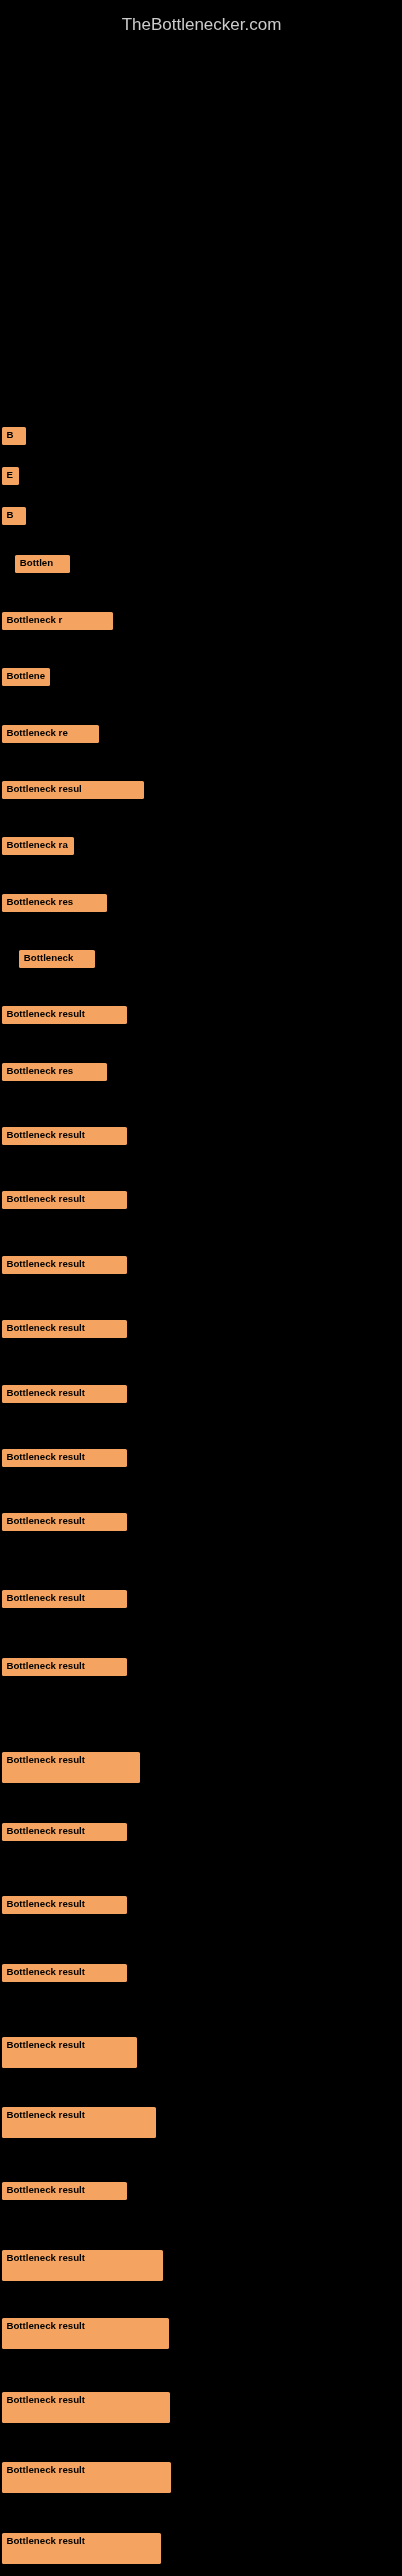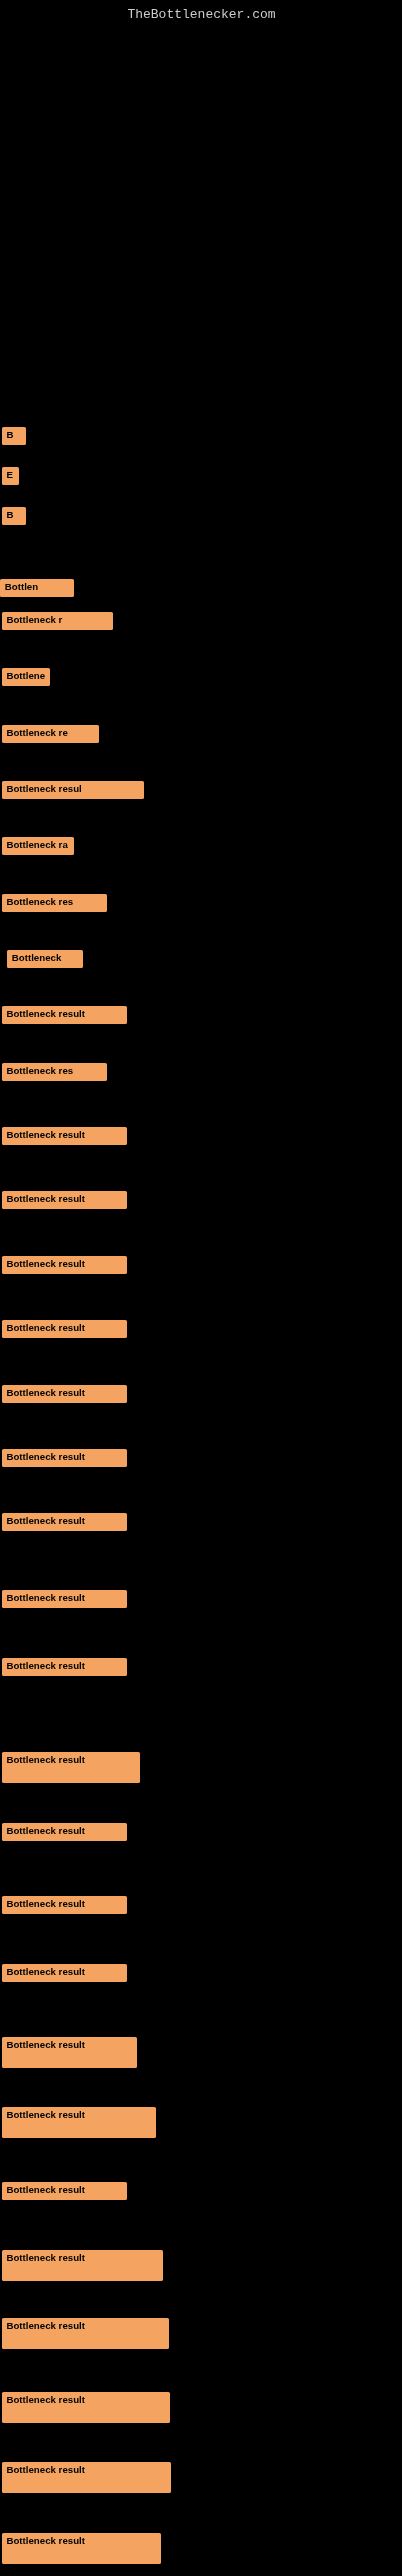--- a/index.html
+++ b/index.html
@@ -9,27 +9,26 @@
     }
     body {
       background-color: #000000;
       width: 403px;
       min-height: 2576px;
       font-family: Arial, sans-serif;
       position: relative;
     }
     .site-title {
       position: absolute;
-      top: 7px;
+      top: 15px;
       left: 50%;
       transform: translateX(-50%);
       color: #cccccc;
-      font-size: 13px;
+      font-size: 17px;
       white-space: nowrap;
-      font-family: Liberation Mono, monospace;
     }
     .bottleneck-label {
       position: absolute;
       background-color: #f4a460;
       color: #000000;
       font-size: 9.7px;
       font-weight: bold;
       padding: 2.4px 4.8px;
       border-radius: 1.6px;
       white-space: nowrap;
@@ -38,28 +37,28 @@
   </style>
 </head>
 <body>
 
 <span class="site-title">TheBottlenecker.com</span>
 
 <div id="labels-container">
     <div class="bottleneck-label" style="top: 427px; left: 1.6px; width: 24px; min-height: 17.7px;">B</div>
     <div class="bottleneck-label" style="top: 467px; left: 1.6px; width: 17.7px; min-height: 17.7px;">E</div>
     <div class="bottleneck-label" style="top: 507px; left: 1.6px; width: 24px; min-height: 17.7px;">B</div>
-    <div class="bottleneck-label" style="top: 555px; left: 0; width: 74px; min-height: 17.7px; margin-top: 24px;">Bottlen</div>
+    <div class="bottleneck-label" style="top: 555px; left: 15px; width: 55px; min-height: 17.7px;">Bottlen</div>
     <div class="bottleneck-label" style="top: 612px; left: 1.6px; width: 111px; min-height: 17.7px;">Bottleneck r</div>
     <div class="bottleneck-label" style="top: 668px; left: 1.6px; width: 48px; min-height: 17.7px;">Bottlene</div>
     <div class="bottleneck-label" style="top: 725px; left: 1.6px; width: 97px; min-height: 17.7px;">Bottleneck re</div>
     <div class="bottleneck-label" style="top: 781px; left: 1.6px; width: 142px; min-height: 17.7px;">Bottleneck resul</div>
     <div class="bottleneck-label" style="top: 837px; left: 1.6px; width: 72px; min-height: 17.7px;">Bottleneck ra</div>
     <div class="bottleneck-label" style="top: 894px; left: 1.6px; width: 105px; min-height: 17.7px;">Bottleneck res</div>
-    <div class="bottleneck-label" style="top: 950px; left: 7px; width: 76px; min-height: 17.7px;">Bottleneck</div>
+    <div class="bottleneck-label" style="top: 950px; left: 19px; width: 76px; min-height: 17.7px;">Bottleneck</div>
     <div class="bottleneck-label" style="top: 1006px; left: 1.6px; width: 125px; min-height: 17.7px;">Bottleneck result</div>
     <div class="bottleneck-label" style="top: 1063px; left: 1.6px; width: 105px; min-height: 17.7px;">Bottleneck res</div>
     <div class="bottleneck-label" style="top: 1127px; left: 1.6px; width: 125px; min-height: 17.7px;">Bottleneck result</div>
     <div class="bottleneck-label" style="top: 1191px; left: 1.6px; width: 125px; min-height: 17.7px;">Bottleneck result</div>
     <div class="bottleneck-label" style="top: 1256px; left: 1.6px; width: 125px; min-height: 17.7px;">Bottleneck result</div>
     <div class="bottleneck-label" style="top: 1320px; left: 1.6px; width: 125px; min-height: 17.7px;">Bottleneck result</div>
     <div class="bottleneck-label" style="top: 1385px; left: 1.6px; width: 125px; min-height: 17.7px;">Bottleneck result</div>
     <div class="bottleneck-label" style="top: 1449px; left: 1.6px; width: 125px; min-height: 17.7px;">Bottleneck result</div>
     <div class="bottleneck-label" style="top: 1513px; left: 1.6px; width: 125px; min-height: 17.7px;">Bottleneck result</div>
     <div class="bottleneck-label" style="top: 1590px; left: 1.6px; width: 125px; min-height: 17.7px;">Bottleneck result</div>

